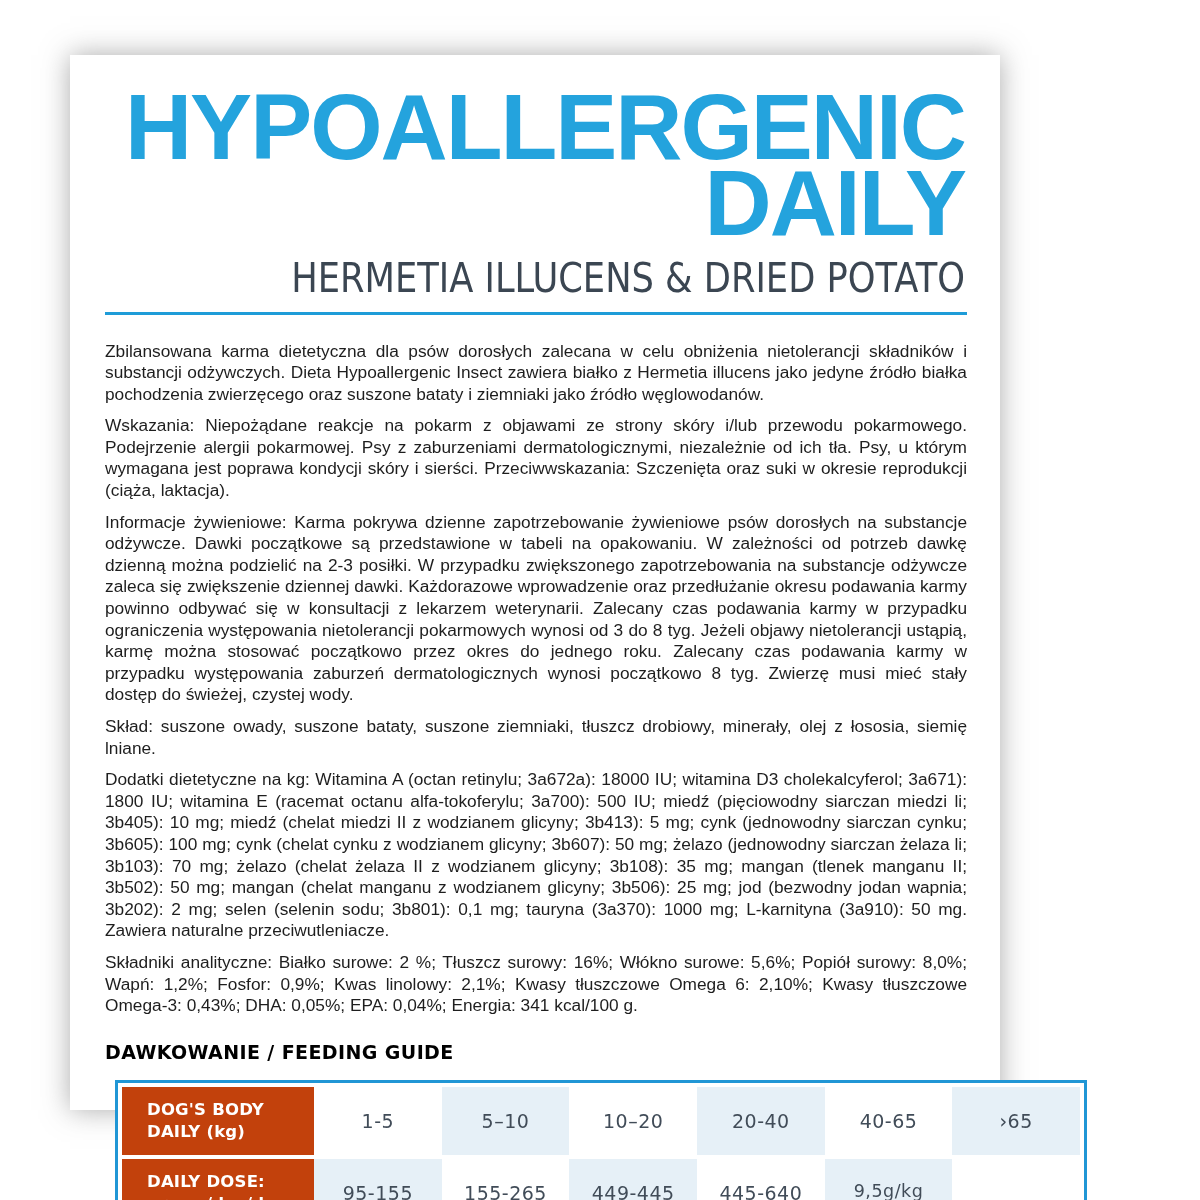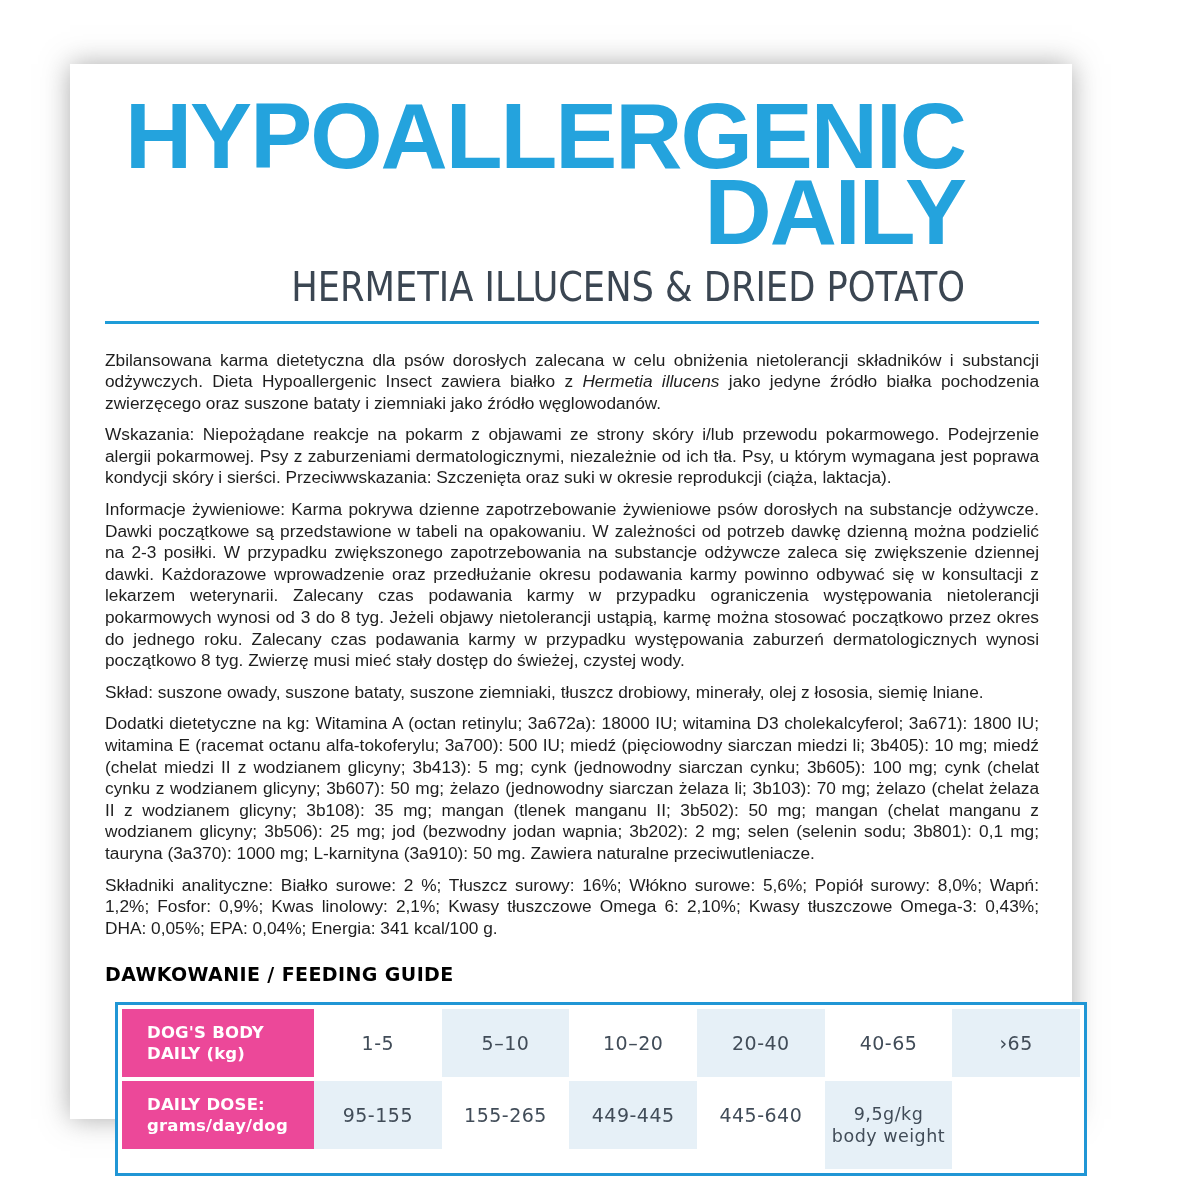--- a/index.html
+++ b/index.html
@@ -2,21 +2,21 @@
 <html><head>
 <meta charset="utf-8">
 <style>
   html,body{margin:0;padding:0;}
   body{
     width:1200px;height:1200px;background:#ffffff;position:relative;
     font-family:"Liberation Sans", sans-serif;
     -webkit-font-smoothing:antialiased;
   }
   .card{
-    position:absolute;left:70px;top:64px;width:1002px;height:1055px;
+    position:absolute;left:70px;top:55px;width:930px;height:1055px;
     background:#ffffff;box-shadow:0 0 26px rgba(90,90,90,.5);
   }
   .content{position:absolute;left:35px;right:33px;top:34px;}
 
   .title-block{width:860px;text-align:right;}
   .title-line{
     font-weight:bold;font-size:93px;line-height:0.82;letter-spacing:-2px;
     color:#24a3dd;white-space:nowrap;
   }
   .subtitle{
@@ -25,34 +25,34 @@
     transform:scaleX(.86);transform-origin:100% 50%;
   }
   .rule{height:3px;background:#1e9cd8;margin-top:10px;}
 
   .body-text{margin-top:26px;}
   .body-text p{
     margin:0 0 10px 0;font-size:17.3px;line-height:21.6px;
     text-align:justify;color:#1e1e1e;
   }
   .b{font-weight:normal;margin-top:11px;}
-  .i{font-style:italic;}
+  .i{}
 
   .fg-heading{
     color:#000000;font-weight:bold;font-size:19px;letter-spacing:.4px;
     margin:24px 0 17px 0;font-family:"DejaVu Sans", sans-serif;
   }
 
   .fg-table{
     margin-left:10px;width:972px;box-sizing:border-box;
     border:3px solid #2096d5;background:#ffffff;padding:4px;
   }
   .fg-grid{display:grid;grid-template-columns:192px repeat(6,1fr);row-gap:4px;}
   .hcell{
-    background:#ec4899;color:#ffffff;height:68px;box-sizing:border-box;
+    background:#c2410c;color:#ffffff;height:68px;box-sizing:border-box;
     font-family:"DejaVu Sans", sans-serif;font-weight:bold;font-size:16.5px;
     line-height:1.32;letter-spacing:.2px;
     display:flex;flex-direction:column;justify-content:center;padding-left:25px;
   }
   .dcell{
     height:68px;display:flex;align-items:center;justify-content:center;
     font-family:"DejaVu Sans", sans-serif;font-size:19px;color:#414c58;
     letter-spacing:.5px;text-align:center;
   }
   .dcell.alt{background:#e6f0f7;}

